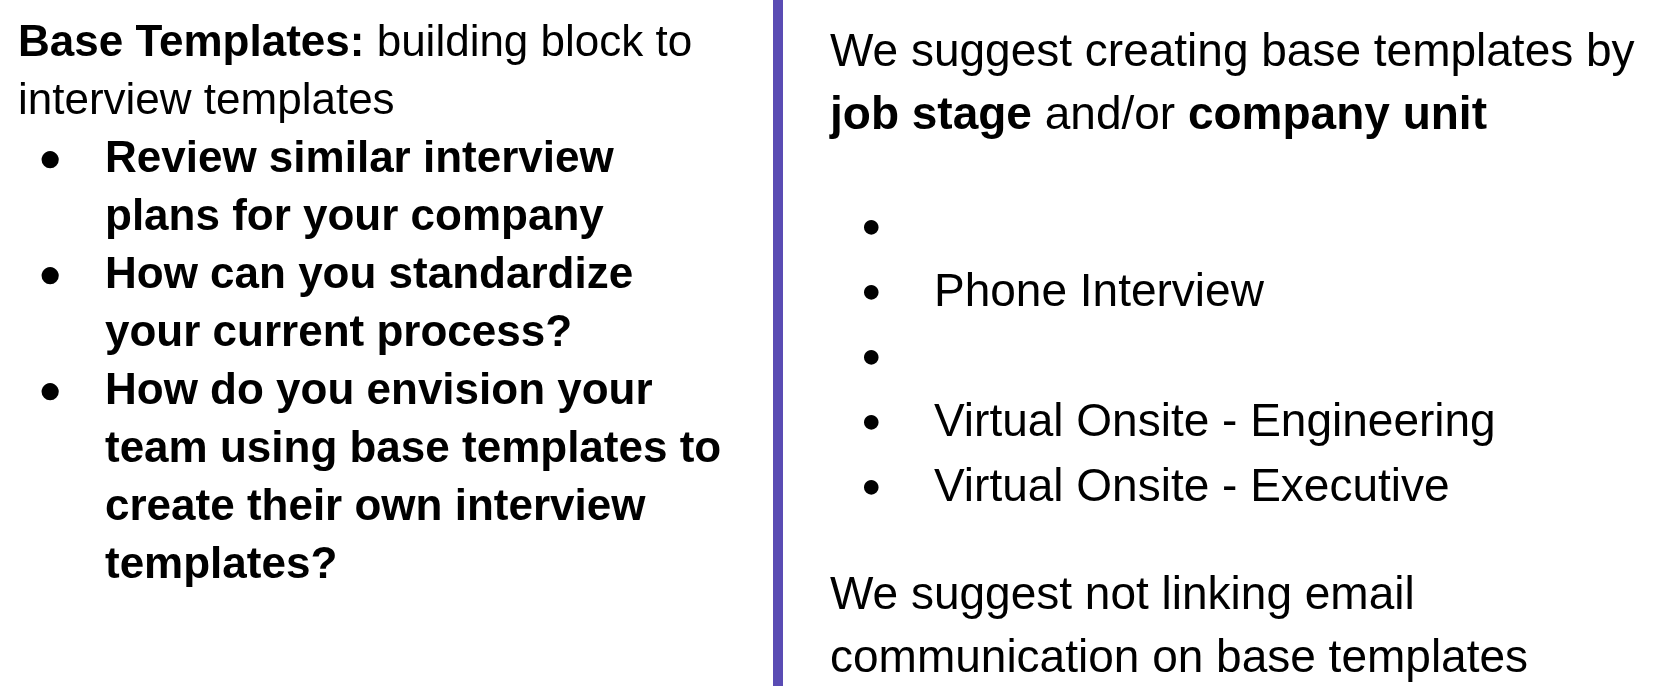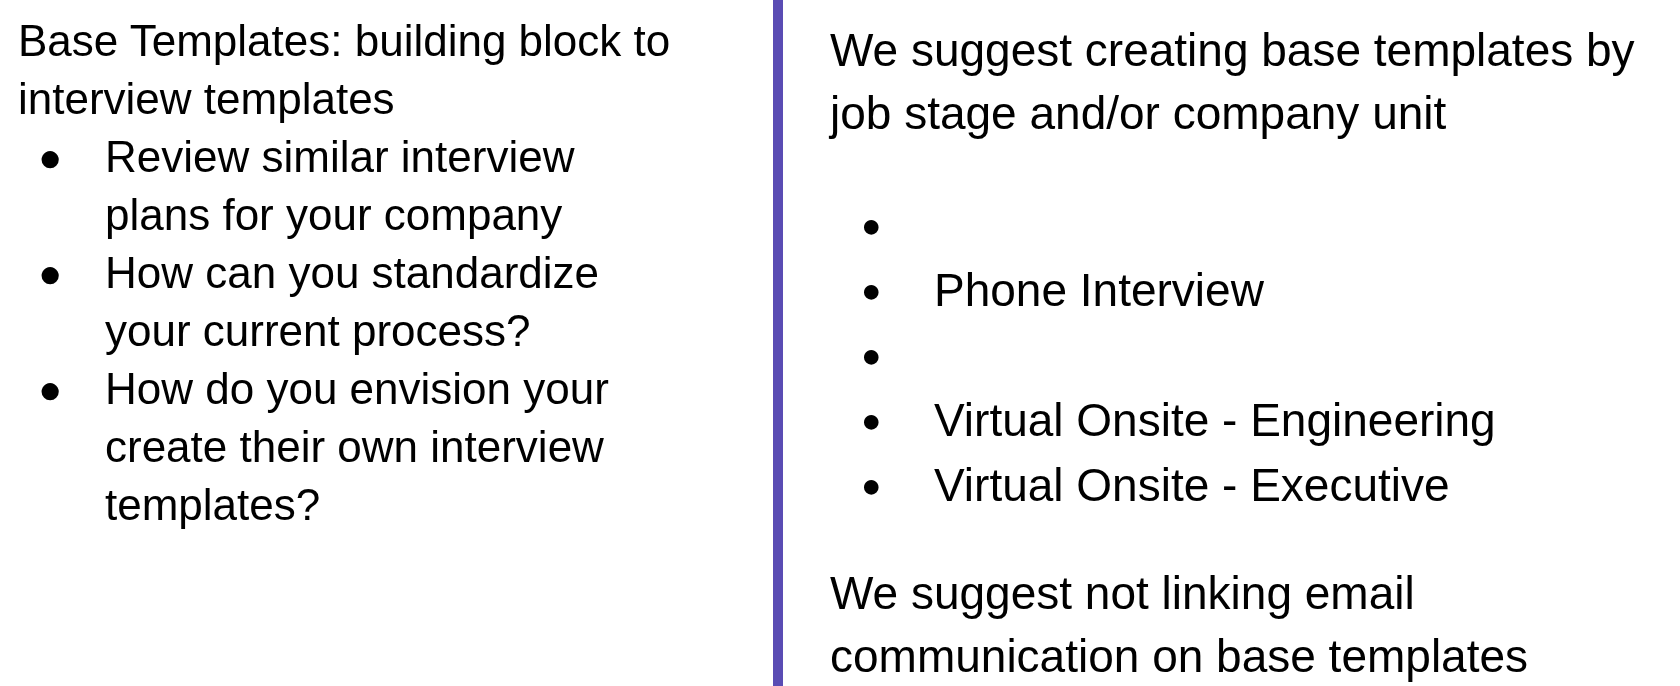--- a/index.html
+++ b/index.html
@@ -20,24 +20,24 @@
 
   
   .left-col {
     position: absolute;
     left: 18px; top: 12px;
     width: 745px;
     font-size: 44px;
     line-height: 58px;
   }
   .left-col .line { white-space: nowrap; }
-  .bold { font-weight: 400; }
+  .bold { font-weight: 700; }
 
   .bullet-row { display: flex; align-items: flex-start; }
-  .bullet-row .lines { flex: 1 1 auto; }
+  .bullet-row .lines { flex: 1 1 auto; font-weight: bold; }
 
   .left-col .dot {
     flex: 0 0 87px;
     box-sizing: border-box;
     padding-left: 20px;
     font-size: 40px;
     line-height: 58px;
   }
 
   
@@ -84,20 +84,21 @@
     <div class="lines">
       <div class="line">How can you standardize</div>
       <div class="line">your current process?</div>
     </div>
   </div>
 
   <div class="bullet-row">
     <span class="dot">●</span>
     <div class="lines">
       <div class="line">How do you envision your</div>
+      <div class="line">team using base templates to</div>
       <div class="line">create their own interview</div>
       <div class="line">templates?</div>
     </div>
   </div>
 </div>
 
 <div class="right-col">
   <div class="line">We suggest creating base templates by</div>
   <div class="line"><span class="bold">job stage</span><span> and/or </span><span class="bold">company unit</span></div>
 

